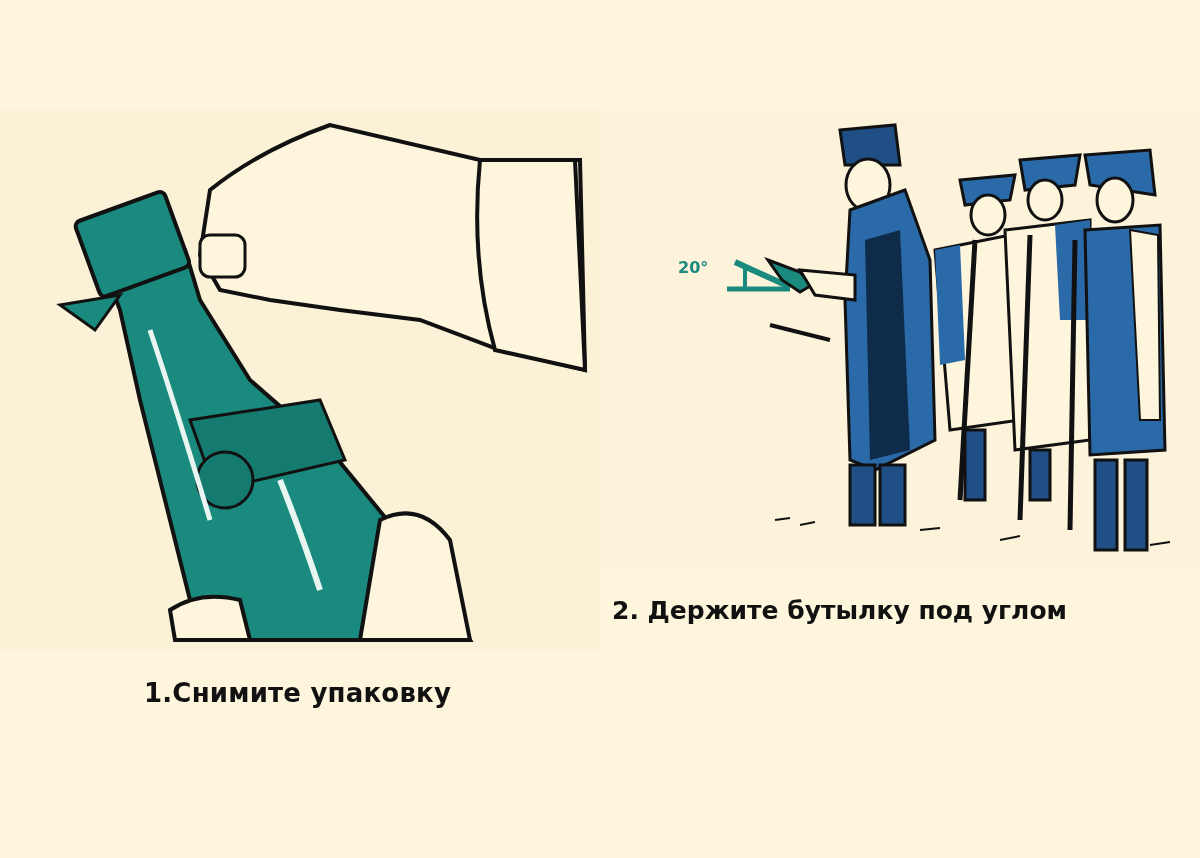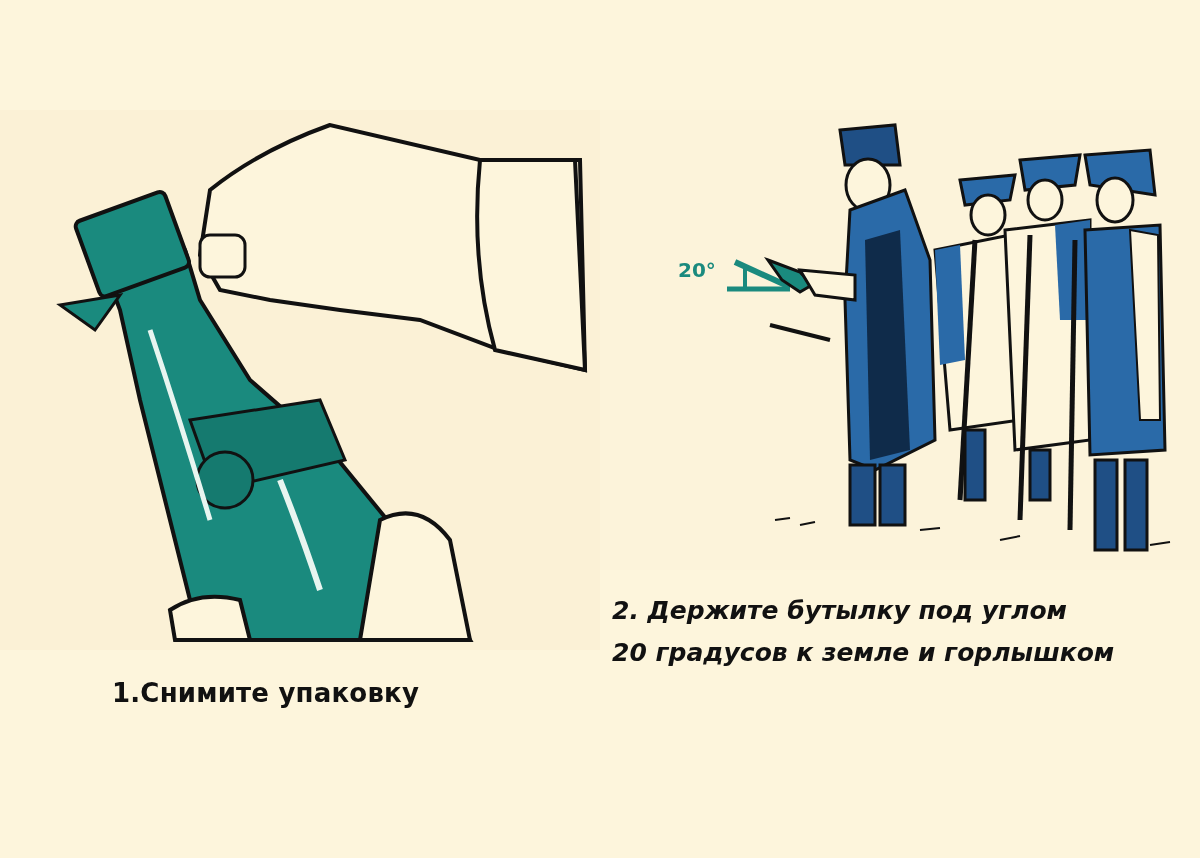--- a/index.html
+++ b/index.html
@@ -1,24 +1,24 @@
 <!DOCTYPE html>
 <html><head>
 <meta charset="utf-8">
 <style>
   html,body{margin:0;padding:0;}
   body{width:1200px;height:858px;background:#fdf5dc;position:relative;overflow:hidden;font-family:"DejaVu Sans","Liberation Sans",sans-serif;}
   .panel{position:absolute;}
   #panel-left{left:0;top:110px;width:600px;height:540px;background:#fbf1d6;}
   #panel-right{left:600px;top:110px;width:600px;height:460px;background:#fcf3da;}
   .caption{position:absolute;font-weight:bold;color:#111;}
-  #cap1{left:112px;top:678px;font-size:26px;letter-spacing:0.2px;}
+  #cap1{left:144px;top:678px;font-size:26px;letter-spacing:0.2px;}
   #cap2{left:612px;top:590px;font-size:25px;line-height:42px;}
-  #cap2 div{white-space:nowrap;font-style:italic;}
-  .angle-label{position:absolute;left:678px;top:258px;font-size:20px;color:#1a8a7e;font-weight:bold;}
+  #cap2 div{white-space:nowrap;}
+  .angle-label{position:absolute;left:678px;top:258px;font-size:16px;color:#1a8a7e;font-weight:bold;}
   svg{position:absolute;left:0;top:0;}
 </style>
 </head>
 <body>
 
 <div class="panel" id="panel-left"></div>
 <div class="panel" id="panel-right"></div>
 
 <svg width="1200" height="858">
 
@@ -95,14 +95,13 @@
     <line x1="1150" y1="545" x2="1170" y2="542"></line>
   </g>
 </svg>
 
 <div class="angle-label">20°</div>
 
 <div class="caption" id="cap1">1.Снимите упаковку</div>
 
 <div class="caption" id="cap2">
   <div>2. Держите бутылку под углом</div>
-  <div>20 градусов к земле и горлышком</div>
 </div>
 
 </body></html>

